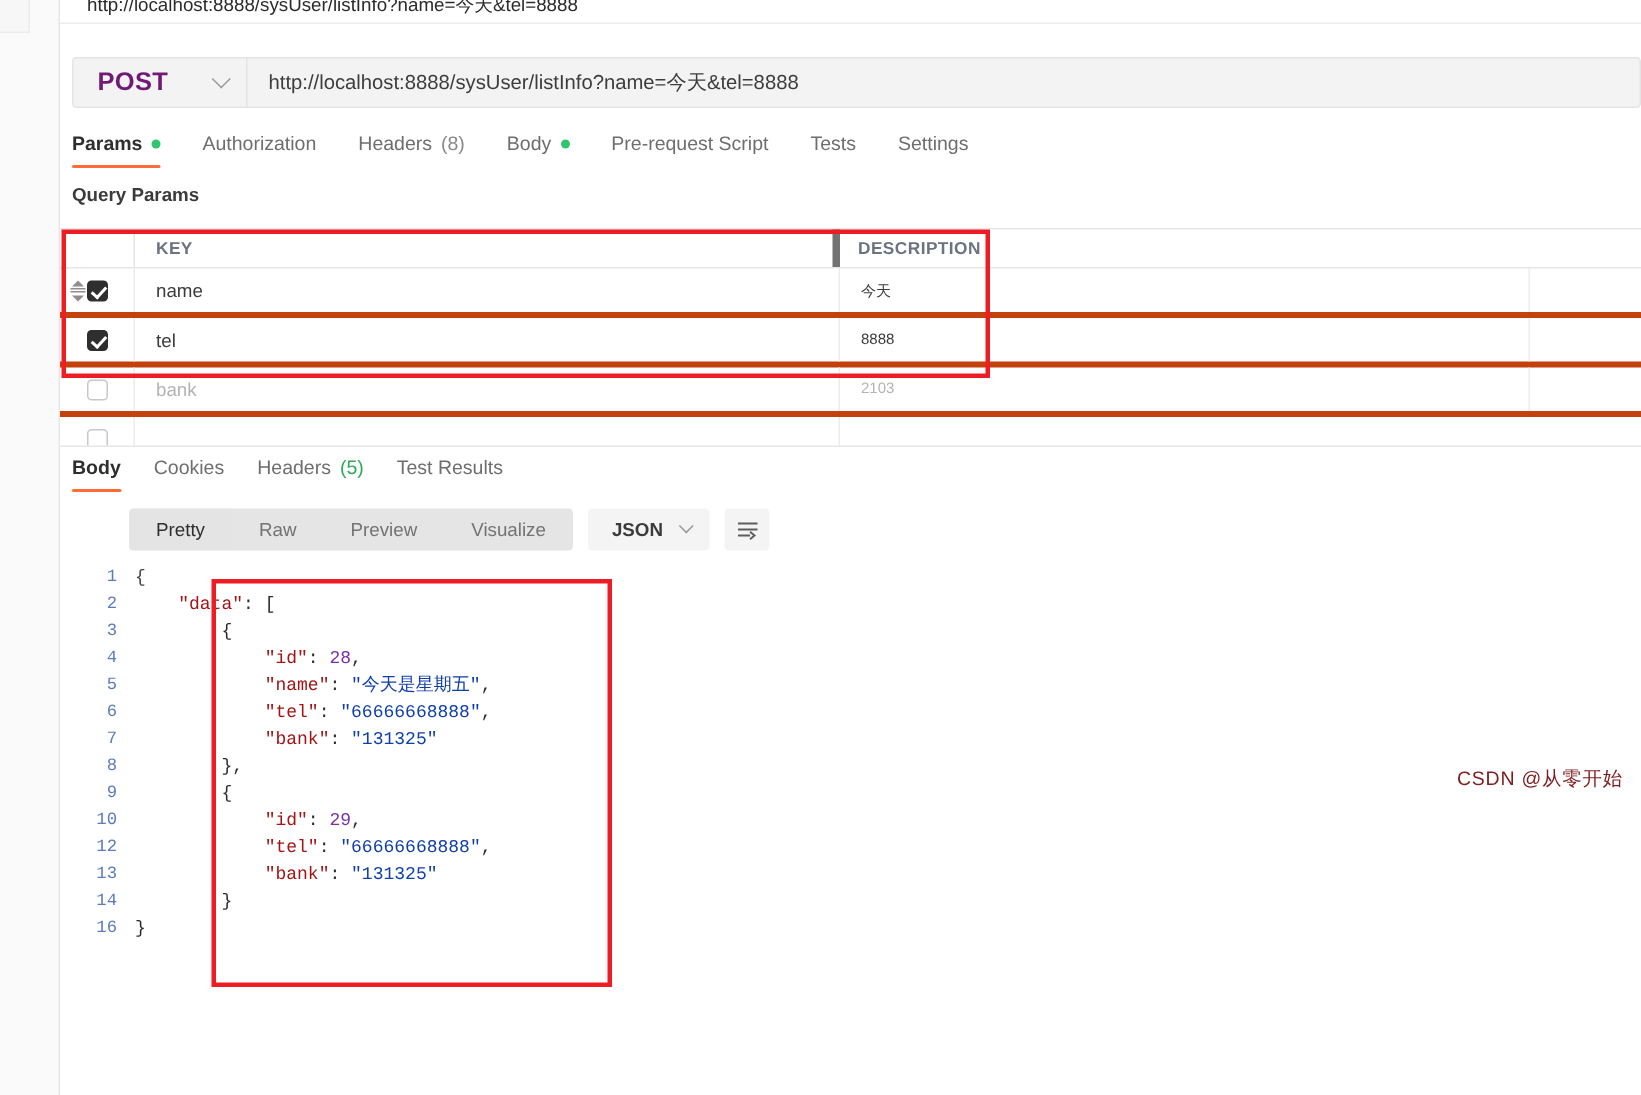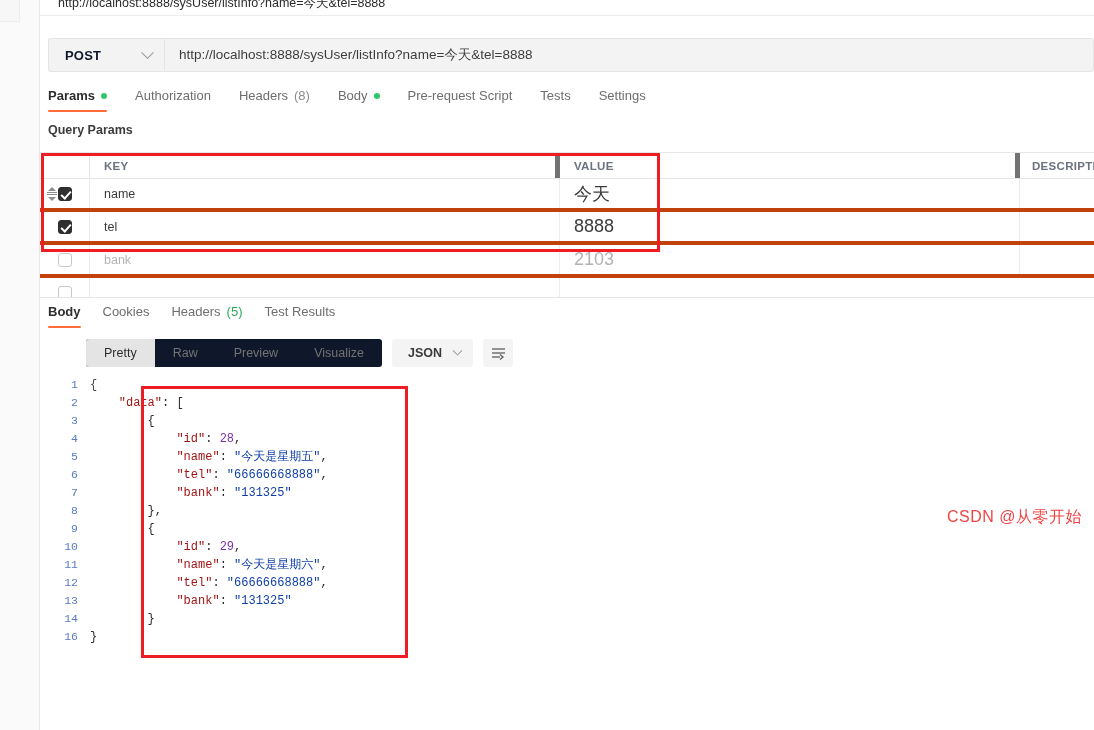--- a/index.html
+++ b/index.html
@@ -62,21 +62,21 @@
   .method-box {
     width: 116px;
     background: #f3f3f3;
     border: 1px solid #e4e4e4;
     border-right: none;
     border-radius: 3px 0 0 3px;
     display: flex; align-items: center;
     justify-content: space-between;
     padding: 0 12px 0 16px;
   }
-  .method-label { font-size: 13px; font-weight: bold; color: #0f172a; letter-spacing: .2px;}
+  .method-label { font-size: 17px; font-weight: bold; color: #701a75; letter-spacing: .2px;}
   .chev {
     width: 9px; height: 9px;
     border-right: 1.6px solid #9a9a9a;
     border-bottom: 1.6px solid #9a9a9a;
     transform: rotate(45deg) translate(-2px,-2px);
   }
   .url-box {
     flex: 1;
     background: #f3f3f3;
     border: 1px solid #e4e4e4;
@@ -145,21 +145,21 @@
     display: flex; align-items: center;
     padding-left: 14px;
     border-right: 1px solid #ececec;
     font-size: 12.5px; color: #3b3b3b;
   }
   .c-val {
     width: 460px; height: 100%;
     display: flex; align-items: center;
     padding-left: 14px;
     border-right: 1px solid #ececec;
-    font-size: 18px; color: #3b3b3b;
+    font-size: 10px; color: #3b3b3b;
   }
   .c-desc {
     flex: 1; height: 100%;
     display: flex; align-items: center;
     padding-left: 12px;
     font-size: 12.5px; color: #3b3b3b;
     overflow: hidden; white-space: nowrap;
   }
   .prow.head .c-key, .prow.head .c-val, .prow.head .c-desc {
     font-size: 11.5px; font-weight: bold; color: #6b7280; letter-spacing: .3px;
@@ -224,21 +224,21 @@
     display: flex; align-items: flex-start;
   }
   .resp-tabs .rtab { margin-right: 22px; font-size: 13px; }
   .green-count { color: #2fa95b; }
 
   .fmt-row {
     position: absolute; left: 46px; top: 41px;
     display: flex; align-items: center; gap: 10px;
   }
   .seg {
-    display: flex; background: #0f172a; border-radius: 3px;
+    display: flex; background: #e5e5e5; border-radius: 3px;
     overflow: hidden; height: 28px;
   }
   .seg div {
     padding: 0 18px; height: 28px;
     display: flex; align-items: center;
     font-size: 12.5px; color: #737373;
     white-space: nowrap;
   }
   .seg div.sel { background: #e4e4e4; color: #2e2e2e; }
   .jsonsel {
@@ -271,21 +271,21 @@
   }
   .ctext { white-space: pre; color: #2b2b2b; flex: 1; }
   .k-key { color: #a31515; }
   .k-str { color: #0f3fa8; }
   .k-num { color: #7b2fa8; text-align: center; }
   .k-br  { color: #444; }
 
   
   .watermark {
     position: absolute; right: 12px; bottom: 14px;
-    font-size: 16px; color: #ef4444;
+    font-size: 13px; color: #7f1d1d;
     letter-spacing: .5px;
     z-index: 40;
   }
 </style>
 </head>
 <body>
 
 <div id="app">
 
   <div class="left-rail">
@@ -335,21 +335,20 @@
       </div>
     </div>
 
     <div class="qp-label">Query Params</div>
 
     <div class="ptable">
 
       <div class="prow head">
         <div class="c-check"></div>
         <div class="c-key">KEY</div>
-        <div class="c-val">VALUE</div>
         <div class="c-desc">DESCRIPTION</div>
       </div>
 
       <div class="prow">
         <div class="c-check">
           <span class="drag-handle">
             <i class="t"></i>
               <i></i>
               <i></i>
               <i class="b"></i>
@@ -463,24 +462,20 @@
           </div>
         <div class="cline">
             <span class="lnum">9</span>
             <span class="ctext">&nbsp;&nbsp;&nbsp;&nbsp;&nbsp;&nbsp;&nbsp;&nbsp;{</span>
           </div>
         <div class="cline">
             <span class="lnum">10</span>
             <span class="ctext">&nbsp;&nbsp;&nbsp;&nbsp;&nbsp;&nbsp;&nbsp;&nbsp;&nbsp;&nbsp;&nbsp;&nbsp;<span class="k-key">"id"</span>:&nbsp;<span class="k-num">29</span>,</span>
           </div>
         <div class="cline">
-            <span class="lnum">11</span>
-            <span class="ctext">&nbsp;&nbsp;&nbsp;&nbsp;&nbsp;&nbsp;&nbsp;&nbsp;&nbsp;&nbsp;&nbsp;&nbsp;<span class="k-key">"name"</span>:&nbsp;<span class="k-str">"今天是星期六"</span>,</span>
-          </div>
-        <div class="cline">
             <span class="lnum">12</span>
             <span class="ctext">&nbsp;&nbsp;&nbsp;&nbsp;&nbsp;&nbsp;&nbsp;&nbsp;&nbsp;&nbsp;&nbsp;&nbsp;<span class="k-key">"tel"</span>:&nbsp;<span class="k-str">"66666668888"</span>,</span>
           </div>
         <div class="cline">
             <span class="lnum">13</span>
             <span class="ctext">&nbsp;&nbsp;&nbsp;&nbsp;&nbsp;&nbsp;&nbsp;&nbsp;&nbsp;&nbsp;&nbsp;&nbsp;<span class="k-key">"bank"</span>:&nbsp;<span class="k-str">"131325"</span></span>
           </div>
         <div class="cline">
             <span class="lnum">14</span>
             <span class="ctext">&nbsp;&nbsp;&nbsp;&nbsp;&nbsp;&nbsp;&nbsp;&nbsp;}</span>

